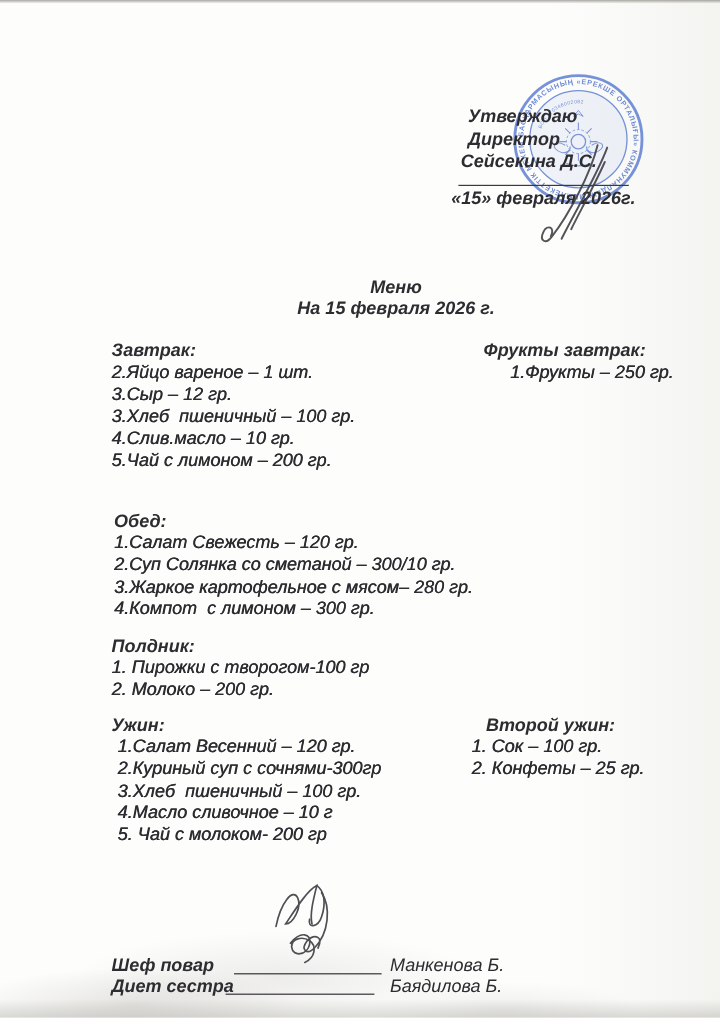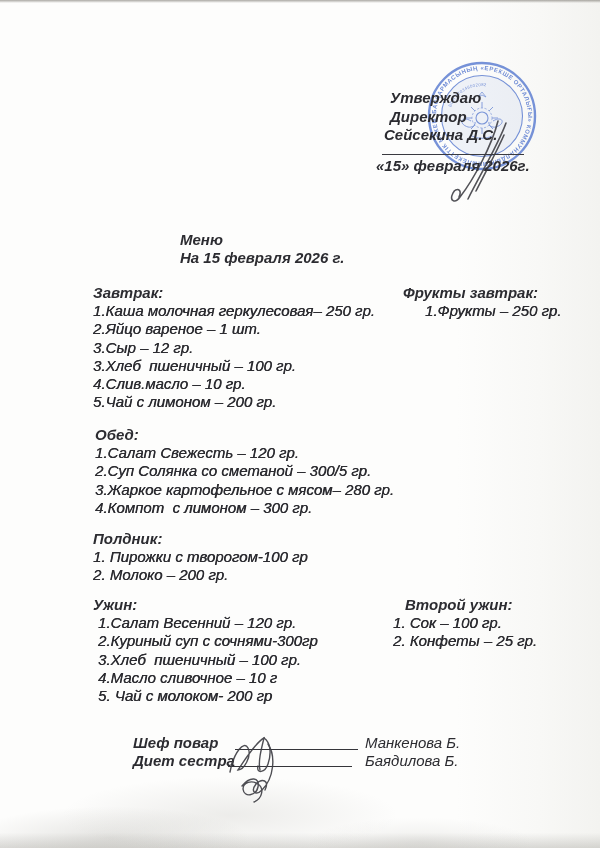--- a/index.html
+++ b/index.html
@@ -17,38 +17,38 @@
   }
   .abs{position:absolute;}
   .it{font-style:italic;}
   .b{font-weight:bold;}
   
   .approval{left:376px;top:89px;font-size:15px;line-height:18.5px;z-index:3;}
   .approval .l1,.approval .l2{padding-left:14px;}
   .approval .l3{padding-left:8px;}
   .approval .rule{width:142px;border-bottom:1.5px solid #3a3a40;margin:9px 0 2px 6px;}
   
-  .titleblock{left:180px;top:231px;width:300px;text-align:left;font-size:15px;line-height:18px;}
+  .titleblock{left:180px;top:231px;width:300px;text-align:center;font-size:15px;line-height:18px;}
   
   .menu-sec{font-size:15px;line-height:18.2px;}
   .sec-h{font-weight:bold;font-style:italic;}
   .item{font-style:italic;white-space:pre-wrap;text-shadow:0.35px 0 0 #2c2c31;}
   .sec-breakfast{left:93px;top:284px;}
   .sec-second-breakfast{left:403px;top:284px;}
   .sec-second-breakfast .item{padding-left:22px;}
   .sec-lunch{left:95px;top:426px;}
   .sec-snack{left:93px;top:530px;}
   .sec-dinner{left:93px;top:596px;}
   .sec-dinner .item{padding-left:5px;}
   .sec-second-dinner{left:393px;top:596px;}
   .sec-second-dinner .sec-h{padding-left:12px;}
   
   .stamp{left:427px;top:61px;z-index:1;opacity:0.92;}
   .sign-top{left:418px;top:113px;z-index:4;}
-  .sig-block{left:93px;top:734px;font-size:15px;line-height:17.6px;margin-left:40px;}
+  .sig-block{left:93px;top:796px;font-size:15px;line-height:17.6px;}
   .sig-row{position:relative;height:17.6px;width:420px;}
   .sig-role{font-weight:bold;font-style:italic;}
   .sig-line{position:absolute;bottom:2px;border-bottom:1.5px solid #35353a;}
   .sig-name{position:absolute;left:232px;top:0;font-weight:normal;font-style:italic;}
   .sign-bottom{left:208px;top:732px;z-index:5;}
 </style>
 </head>
 <body>
 
 <svg class="abs stamp" width="110" height="110" viewBox="0 0 110 110">
@@ -91,37 +91,36 @@
   <div class="l4">«15» февраля  2026г.</div>
 </div>
 
 <div class="abs titleblock b it">
   <div>Меню</div>
   <div>На 15 февраля 2026 г.</div>
 </div>
 
 <div class="abs menu-sec sec-breakfast">
   <div class="sec-h">Завтрак:</div>
-  <div class="item">1.Каша молочная геркулесовая– 250 гр.</div>
   <div class="item">2.Яйцо вареное – 1 шт.</div>
   <div class="item">3.Сыр – 12 гр.</div>
   <div class="item">3.Хлеб  пшеничный – 100 гр.</div>
   <div class="item">4.Слив.масло – 10 гр.</div>
   <div class="item">5.Чай с лимоном – 200 гр.</div>
 </div>
 
 <div class="abs menu-sec sec-second-breakfast">
   <div class="sec-h">Фрукты завтрак:</div>
   <div class="item">1.Фрукты – 250 гр.</div>
 </div>
 
 <div class="abs menu-sec sec-lunch">
   <div class="sec-h">Обед:</div>
   <div class="item">1.Салат Свежесть – 120 гр.</div>
-  <div class="item">2.Суп Солянка со сметаной – 300/5 гр.</div>
+  <div class="item">2.Суп Солянка со сметаной – 300/10 гр.</div>
   <div class="item">3.Жаркое картофельное с мясом– 280 гр.</div>
   <div class="item">4.Компот  с лимоном – 300 гр.</div>
 </div>
 
 <div class="abs menu-sec sec-snack">
   <div class="sec-h">Полдник:</div>
   <div class="item">1. Пирожки с творогом-100 гр</div>
   <div class="item">2. Молоко – 200 гр.</div>
 </div>
 

